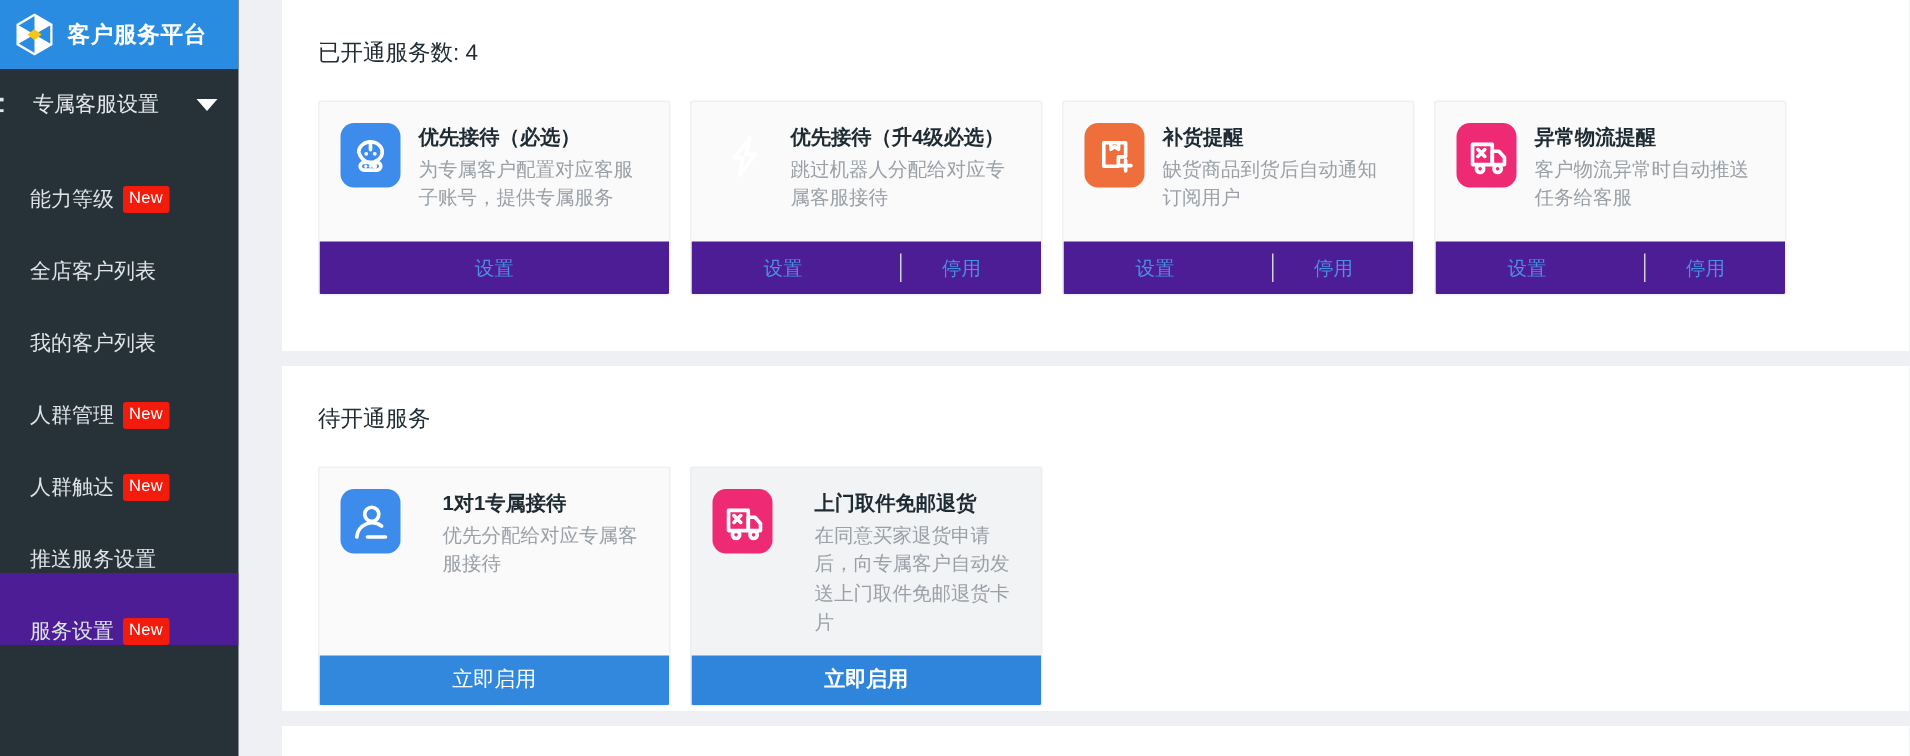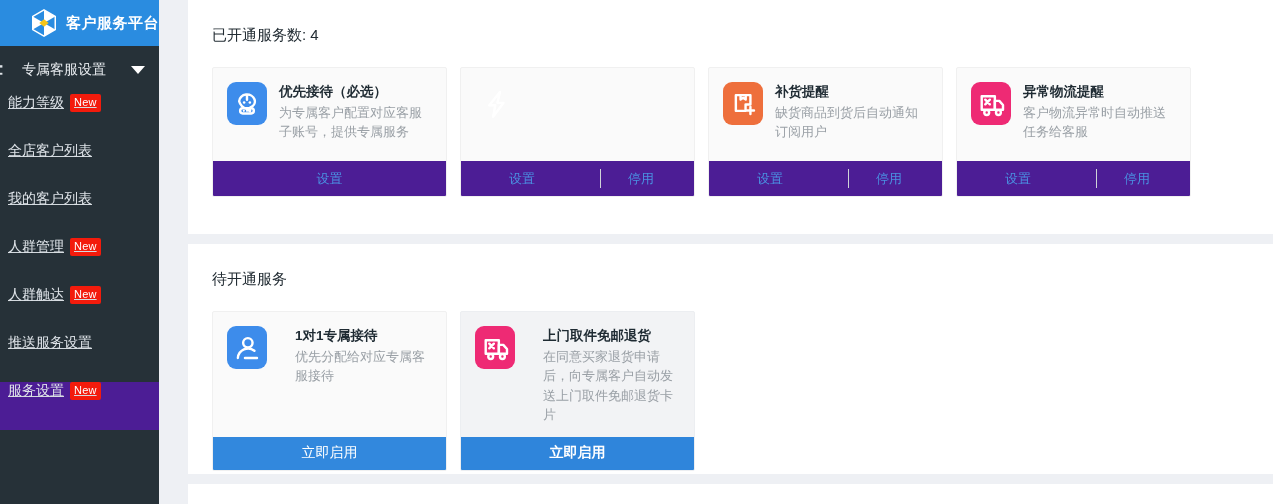--- a/index.html
+++ b/index.html
@@ -19,21 +19,20 @@
     height: 504px;
     overflow: hidden;
     position: relative;
   }
   .brand {
     height: 46px;
     background: #2a8ce0;
     display: flex; align-items: center;
     padding-left: 8px;
     gap: 7px;
-    justify-content: flex-end;
   }
   .brand-logo { width: 30px; height: 30px; flex: 0 0 30px; display:block; }
   .brand-title {
     color: #ffffff; font-size: 15px; font-weight: 700;
     letter-spacing: .5px; white-space: nowrap;
   }
 
   .nav-group-head {
     height: 48px;
     display: flex; align-items: center;
@@ -50,26 +49,25 @@
   .caret {
     margin-left: auto;
     width: 0; height: 0;
     border-left: 7px solid transparent;
     border-right: 7px solid transparent;
     border-top: 8px solid #ffffff;
   }
 
   .nav-item {
     height: 48px;
-    display: flex; align-items: flex-start;
-    padding-left: 8px;
+    display: flex; align-items: flex-end;
+    padding-left: 20px;
     color: #d3d9de; font-size: 14px;
     white-space: nowrap;
     gap: 6px;
-    text-decoration: underline;
   }
   .nav-item.active { background: #4c1d95; }
   .nav-item .txt { color: #dfe4e9; font-size: 14px; }
   .badge-new {
     background: #f31b0c; color: #fff;
     font-size: 11px; line-height: 1;
     padding: 3px 4px 4px 4px;
     border-radius: 2px;
     font-family: "Liberation Sans", sans-serif;
     font-weight: 400;
@@ -246,20 +244,24 @@
             </div>
             <div class="svc-foot">
               <a href="#" class="set">设置</a>
             </div>
           </div>
           <div class="svc-card">
             <div class="svc-body">
               <span class="svc-icon"><svg viewBox="0 0 28 30" style="background:#f5a council;border-radius:9px" aria-hidden="true">
                   <path d="M17.5 7 L10 16.3 h4.2 l-1.5 8 L20 14.6 h-4.3 z" stroke="#ffffff" stroke-width="1.7" fill="none" stroke-linecap="round" stroke-linejoin="round"></path>
                 </svg></span>
+              <div class="svc-text">
+                <div class="svc-name">优先接待（升4级必选）</div>
+                <div class="svc-desc">跳过机器人分配给对应专属客服接待</div>
+              </div>
             </div>
             <div class="svc-foot two">
               <span class="sep"></span>
               <a href="#" class="set">设置</a>
               <a href="#" class="stop">停用</a>
             </div>
           </div>
           <div class="svc-card">
             <div class="svc-body">
               <span class="svc-icon"><svg viewBox="0 0 28 30" style="background:#ee6f3c;border-radius:9px" aria-hidden="true">

